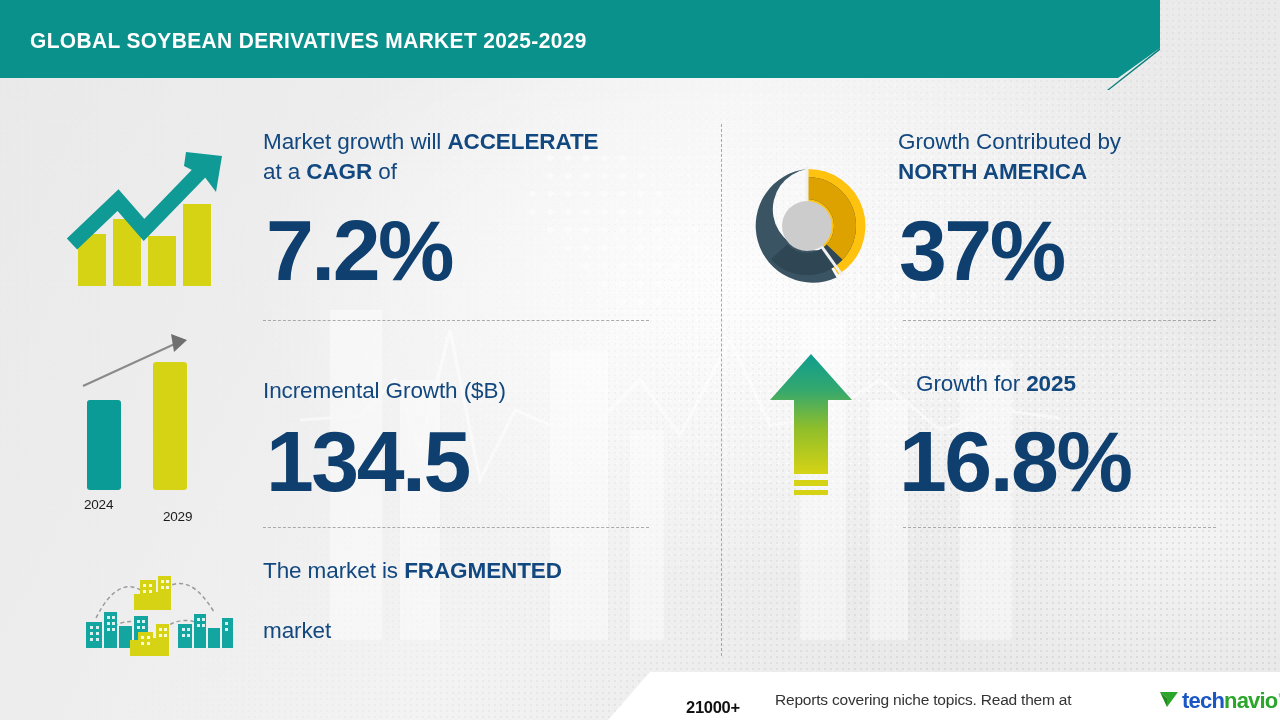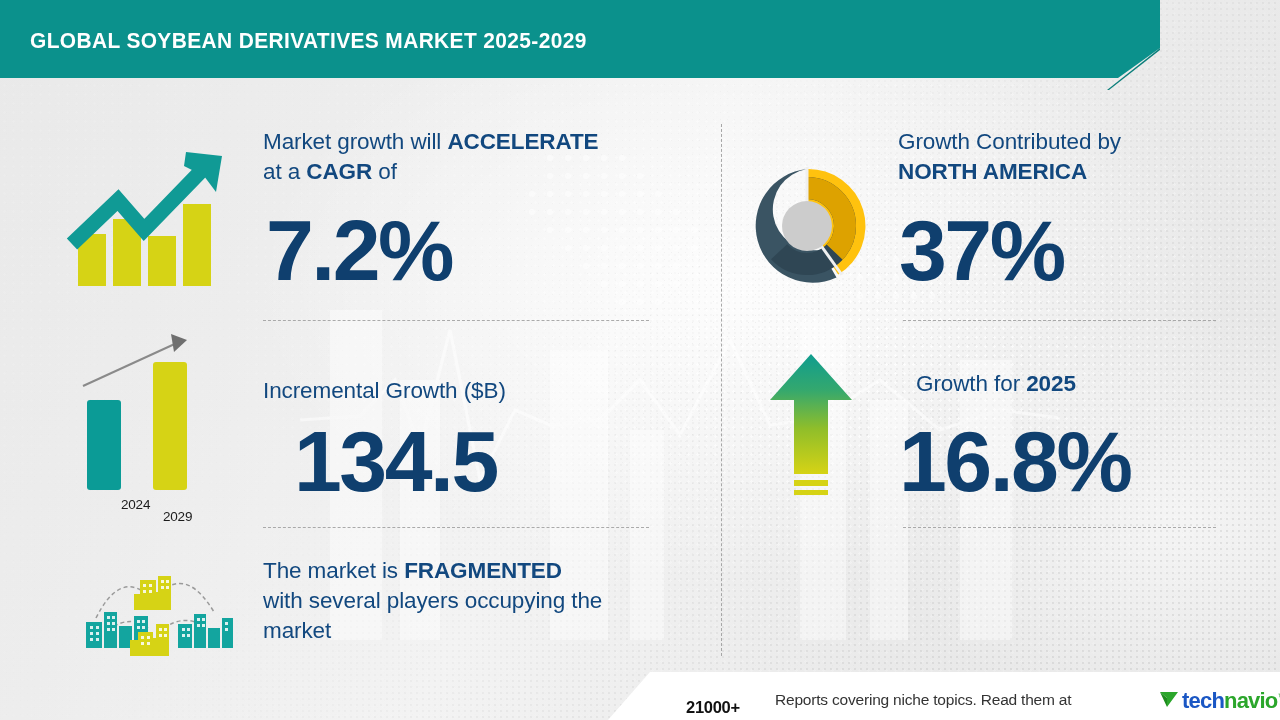--- a/index.html
+++ b/index.html
@@ -120,21 +120,21 @@
     font-weight: bold;
     font-family: "Liberation Sans", sans-serif;
     letter-spacing: -2.5px;
     line-height: 1;
   }
 
   
   .t-cagr   { left: 263px; top: 127px; width: 400px; }
   .n-cagr   { left: 266px; top: 207px; font-size: 86px; }
   .t-incr   { left: 263px; top: 376px; width: 400px; }
-  .n-incr   { left: 266px; top: 418px; font-size: 86px; margin-left: 28px; }
+  .n-incr   { left: 266px; top: 418px; font-size: 86px; }
   .t-frag   { left: 263px; top: 556px; width: 420px; }
 
   
   .t-na     { left: 898px; top: 127px; width: 330px; }
   .n-na     { left: 899px; top: 207px; font-size: 86px; }
   .t-g25    { left: 916px; top: 357px; width: 330px; margin-top: 12px; }
   .n-g25    { left: 899px; top: 418px; font-size: 86px; }
 
   
   .icon { position: absolute; }
@@ -144,21 +144,21 @@
   .ic-donut  { left: 744px; top: 163px; }
   .ic-arrow  { left: 768px; top: 352px; }
 
   .bar-label {
     position: absolute;
     color: #1b1b1b;
     font-size: 13.5px;
     font-family: "Liberation Sans", sans-serif;
     letter-spacing: -0.2px;
   }
-  .bl-2024 { left: 84px;  top: 497px; margin-left: 37px; }
+  .bl-2024 { left: 84px;  top: 497px; }
   .bl-2029 { left: 163px; top: 497px; margin-top: 12px; }
 
   
   .footer {
     position: absolute;
     left: 608px; top: 672px;
     width: 672px; height: 48px;
     background: #ffffff;
     clip-path: polygon(42px 0, 672px 0, 672px 48px, 0 48px);
     z-index: 8;
@@ -406,21 +406,21 @@
     <span>Market growth will </span><b>ACCELERATE</b><br>
     <span>at a </span><b>CAGR</b><span> of</span>
   </div>
   <div class="bignum n-cagr">7.2%</div>
 
   <div class="lede t-incr">Incremental Growth ($B)</div>
   <div class="bignum n-incr">134.5</div>
 
   <div class="lede t-frag">
     <span>The market is </span><b>FRAGMENTED</b><br>
-    <span>with several players occupying the</span><br>
+    <br>
     <span>market</span>
   </div>
 
   <svg class="icon ic-donut" width="126" height="126" viewBox="0 0 126 126">
 
     <path d="M63 6 A57 57 0 1 0 92.5 114.5 L76.5 86.8 A25 25 0 0 1 63 6 Z" fill="#3a5463" transform="rotate(0 63 63)"></path>
     <path d="M63 6 A57 57 0 0 1 94.2 111.6 L63 63 Z" fill="#FFC20E"></path>
 
     <circle cx="63" cy="63" r="38" fill="none" stroke="#2f4654" stroke-width="22" stroke-dasharray="150.5 88.3" transform="rotate(-90 63 63)"></circle>
     <circle cx="63" cy="63" r="38" fill="none" stroke="#dda200" stroke-width="22" stroke-dasharray="88.3 150.5" transform="rotate(-90 63 63)"></circle>

